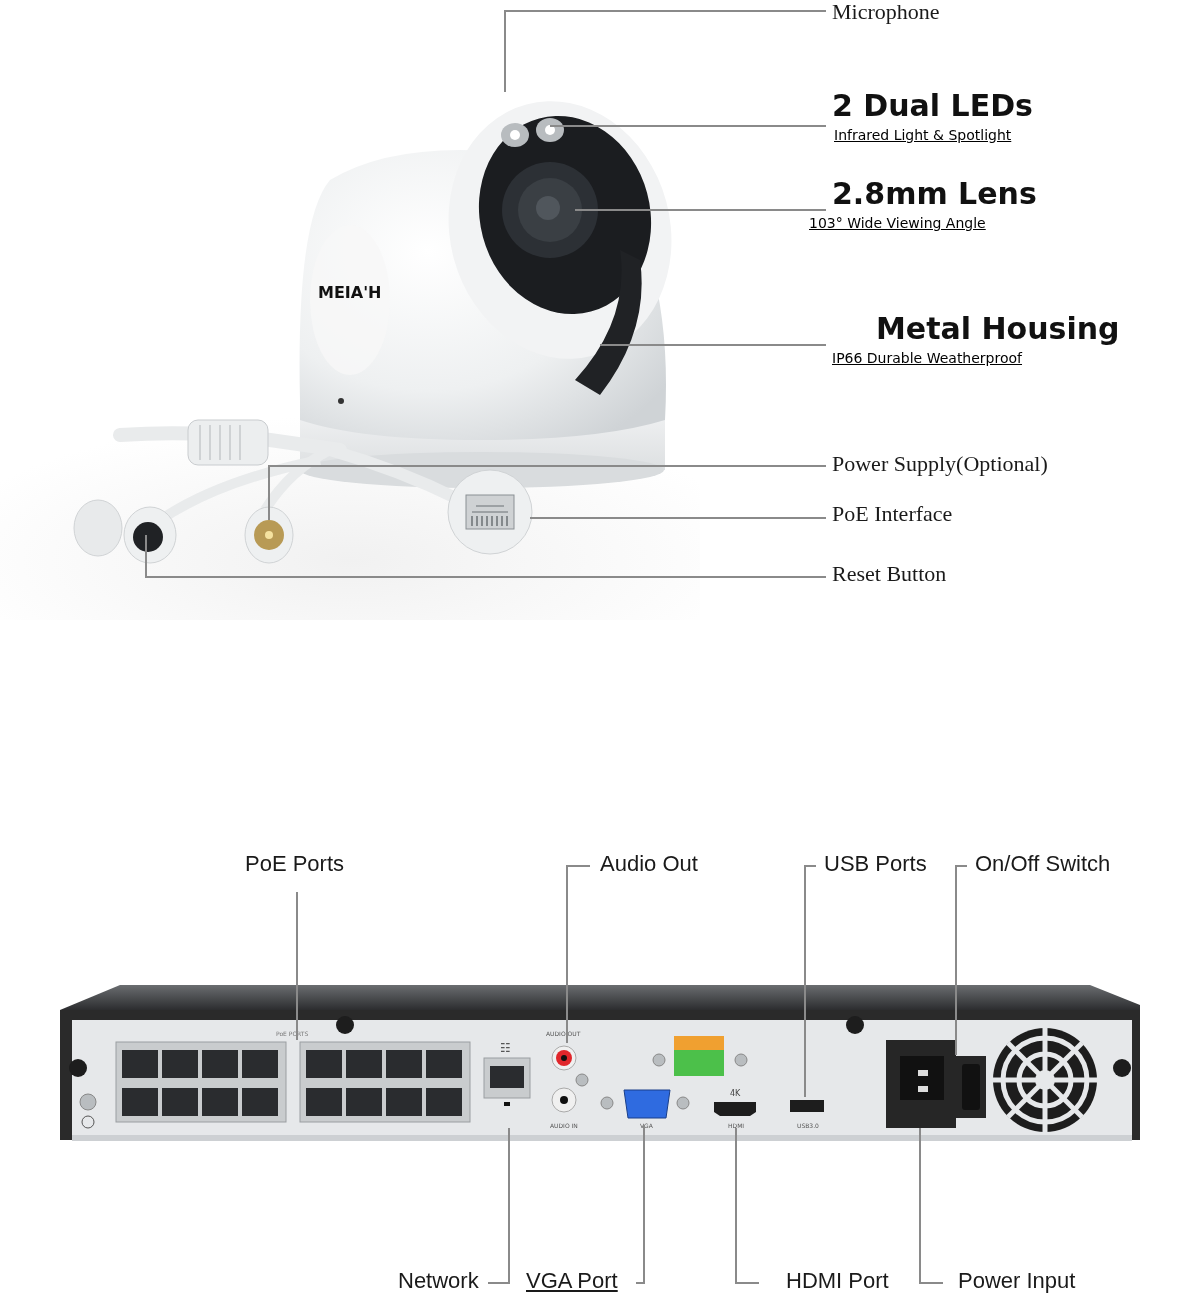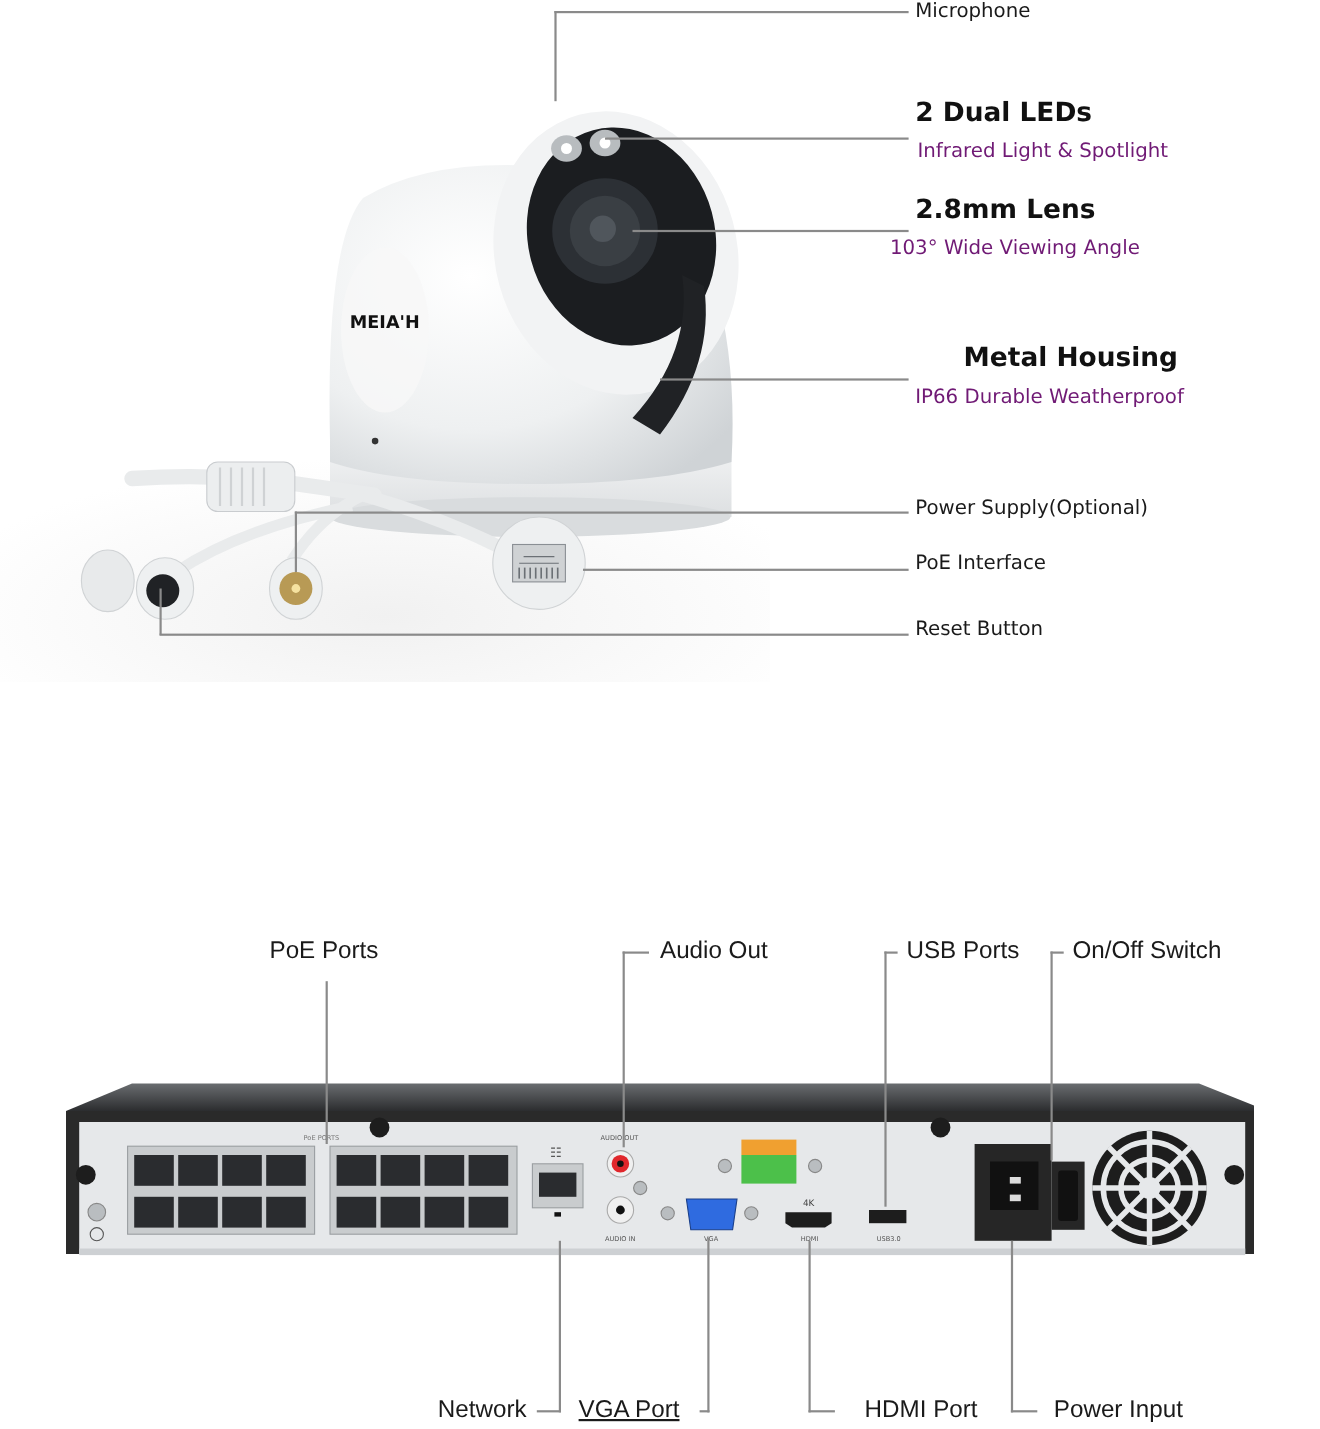--- a/index.html
+++ b/index.html
@@ -1,20 +1,20 @@
 <!DOCTYPE html>
 <html><head>
 <meta charset="utf-8">
 <style>
   html, body { margin:0; padding:0; background:#ffffff; }
   body { width:1200px; height:1299px; position:relative; overflow:hidden; font-family:"DejaVu Sans", sans-serif; color:#111; }
   .line { position:absolute; background:#8a8a8a; }
-  .lbl { position:absolute; font-size:18px; color:#1a1a1a; white-space:nowrap; }
-  .title { position:absolute; font-size:24px; font-weight:bold; color:#111; white-space:nowrap; }
-  .sub { position:absolute; font-size:18px; color:#701a75; white-space:nowrap; }
+  .lbl { position:absolute; font-size:22px; color:#1a1a1a; white-space:nowrap;font-family:Liberation Serif, serif; }
+  .title { position:absolute; font-size:30px; font-weight:bold; color:#111; white-space:nowrap; }
+  .sub { position:absolute; font-size:14px; color:#000000; white-space:nowrap;text-decoration:underline; }
   .blbl { position:absolute; font-size:22px; color:#1a1a1a; white-space:nowrap; font-family:"Liberation Sans", sans-serif; }
   svg { position:absolute; }
 </style>
 </head>
 <body>
 
 <div>
 
   <svg width="700" height="620" style="left:0;top:0;" viewBox="0 0 700 620">
     <defs>

